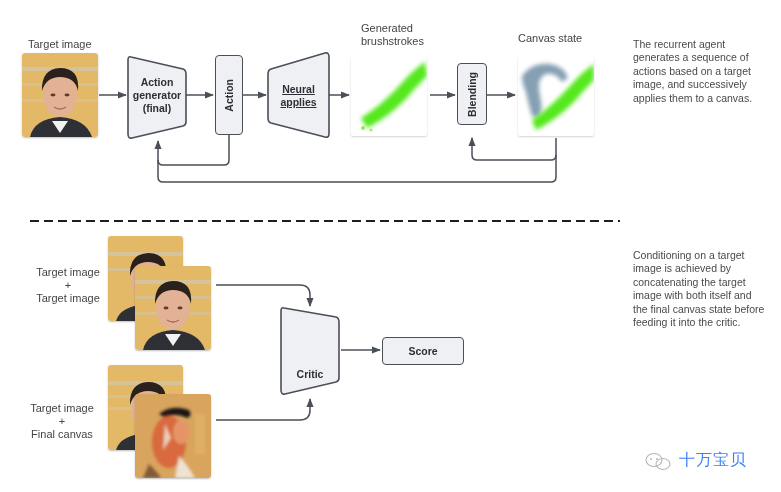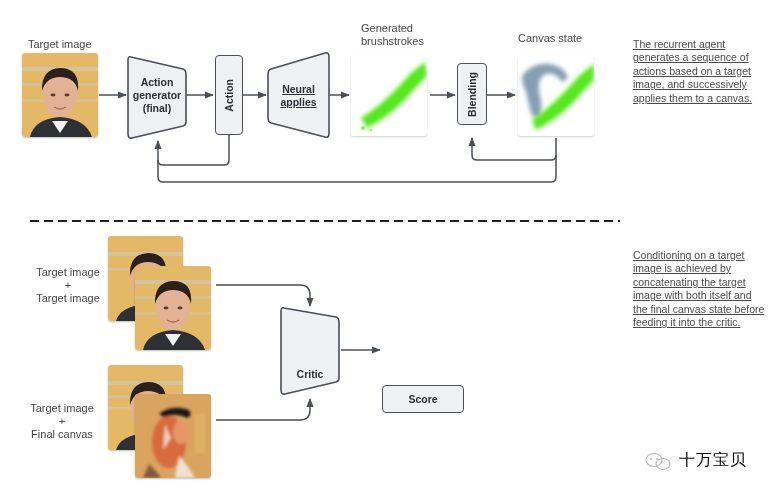--- a/index.html
+++ b/index.html
@@ -1,20 +1,20 @@
 <!DOCTYPE html>
 <html><head>
 <meta charset="utf-8">
 <style>
   html, body { margin: 0; padding: 0; background: #ffffff; }
   body { width: 781px; height: 492px; position: relative; overflow: hidden;
          font-family: "Liberation Sans", sans-serif; color: #3a3a3a; }
   .abs { position: absolute; }
   .caption { font-size: 11px; color: #444; line-height: 13px; }
-  .desc { font-size: 10.5px; color: #4a4a4a; line-height: 13.4px; width: 140px; text-decoration: underline; }
+  .desc { font-size: 10.5px; color: #4a4a4a; line-height: 13.4px; width: 140px; }
   .desc p { margin: 0 0 12px 0; }
   .node-label { position: absolute; font-weight: bold; font-size: 10.5px; color: #2c2f36;
                 text-align: center; line-height: 13px; }
   .vert { writing-mode: vertical-rl; transform: rotate(180deg); }
   .box { position: absolute; background: #eef0f4; border: 1.6px solid #4b4f57; border-radius: 4px; box-sizing: border-box;
          display: flex; align-items: center; justify-content: center; }
   .photo { position: absolute; border-radius: 3px; overflow: hidden; box-shadow: 0 1px 2px rgba(0,0,0,0.25); }
   .stroke-card { position: absolute; background: #fff; box-shadow: 0 1px 2px rgba(0,0,0,0.18); border-radius: 2px; }
   .lbl-center { text-align: center; }
   svg.lines { position: absolute; left: 0; top: 0; }
@@ -195,27 +195,27 @@
       <path d="M14 70 Q24 80 26 84 L8 84 Z" fill="#5a3a2b" opacity="0.7"></path>
       <rect x="60" y="20" width="10" height="40" fill="#e3b968" opacity="0.6"></rect>
     </g>
   </svg>
 </div>
 
 <div class="node-label" style="left:281px; top:344px; width:58px;margin-top:24px;">
   <span>Critic</span>
 </div>
 
-<div class="box" style="left:382px; top:337px; width:82px; height:28px;margin-top:48px;">
+<div class="box" style="left:382px; top:337px; width:82px; height:28px;">
   <span class="node-label" style="position:static;">Score</span>
 </div>
 
 <div class="abs desc" style="left:633px; top:249px; width:134px;">Conditioning on a target image is achieved by concatenating the target image with both itself and the final canvas state before feeding it into the critic.</div>
 
-<div class="abs" style="left:643px; top:450px; display:flex; align-items:center; gap:6px; color:#000000;justify-content:center;">
+<div class="abs" style="left:643px; top:450px; display:flex; align-items:center; gap:6px; color:#3b82f6;justify-content:center;">
   <svg width="30" height="20" viewBox="0 0 30 20">
     <g fill="none" stroke="#b5b5b5" stroke-width="1.1">
       <ellipse cx="11" cy="9" rx="8" ry="6.5"></ellipse>
       <ellipse cx="20" cy="13" rx="7" ry="5.5"></ellipse>
     </g>
     <circle cx="8" cy="8" r="0.9" fill="#b5b5b5"></circle>
     <circle cx="14" cy="8" r="0.9" fill="#b5b5b5"></circle>
   </svg>
   <span style="font-size:16px; letter-spacing:1px; font-family:'DejaVu Sans', sans-serif;">十万宝贝</span>
 </div>

